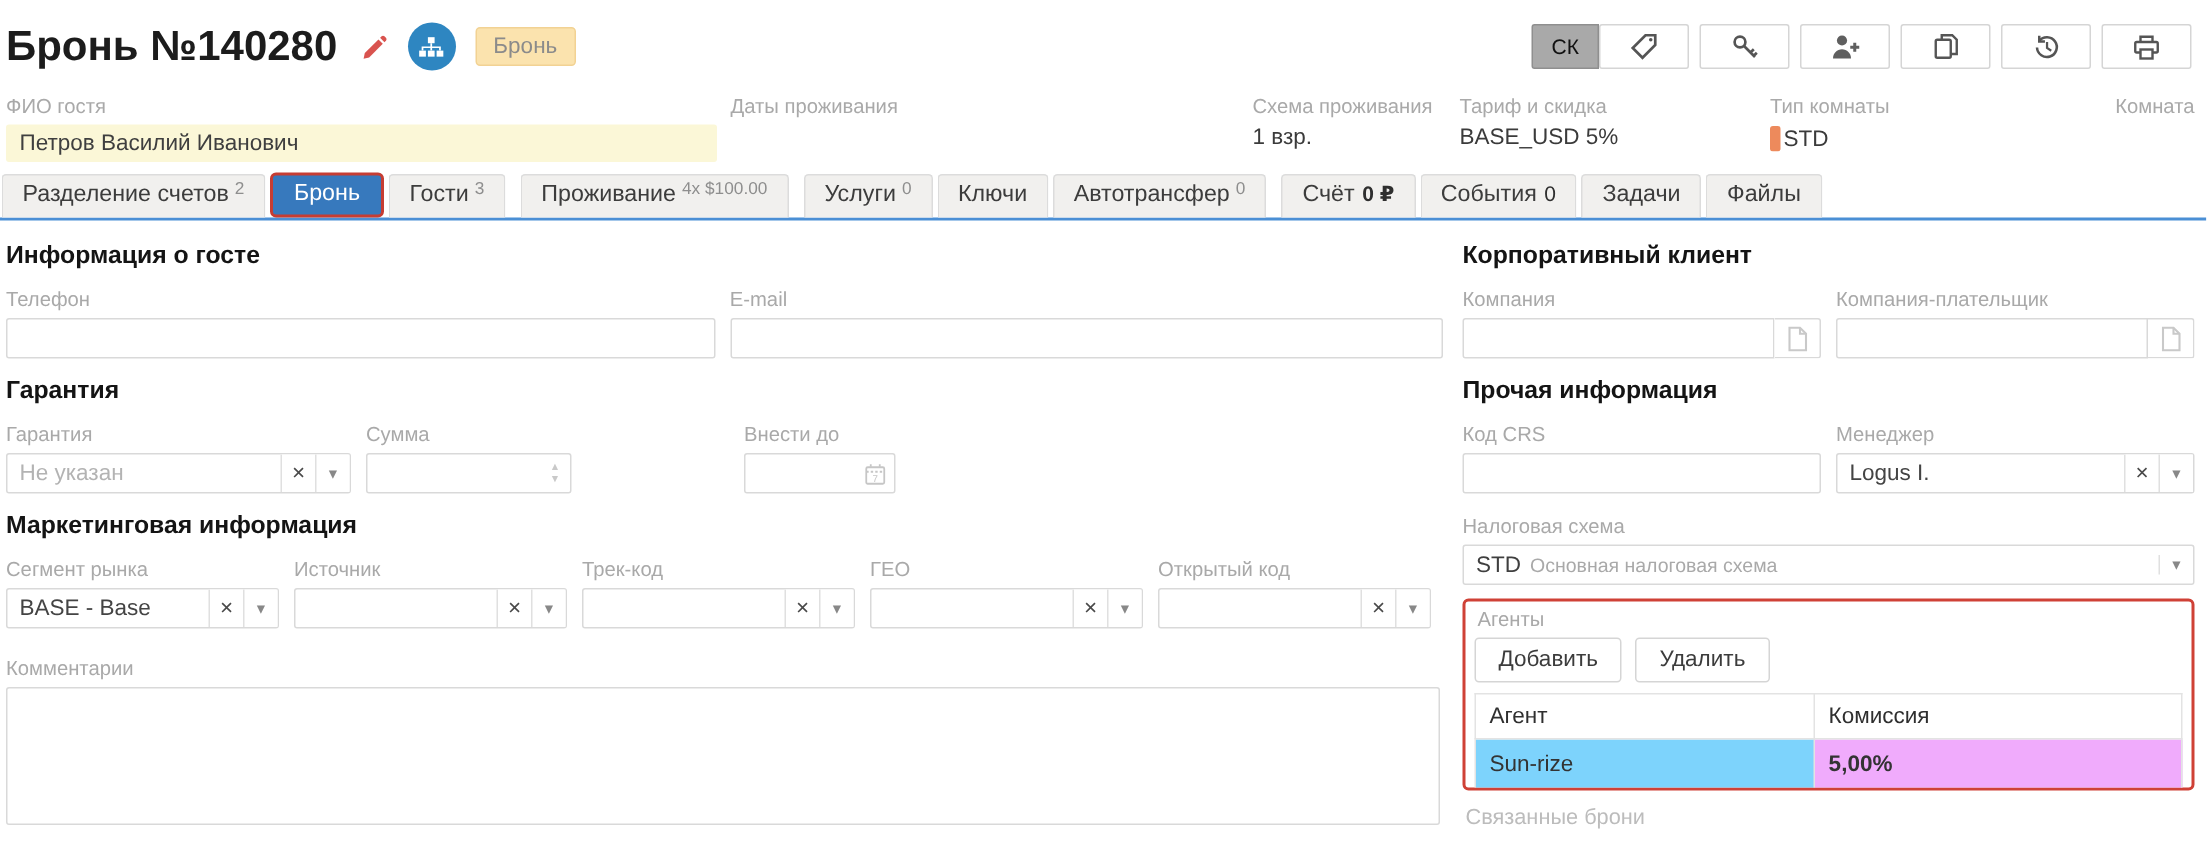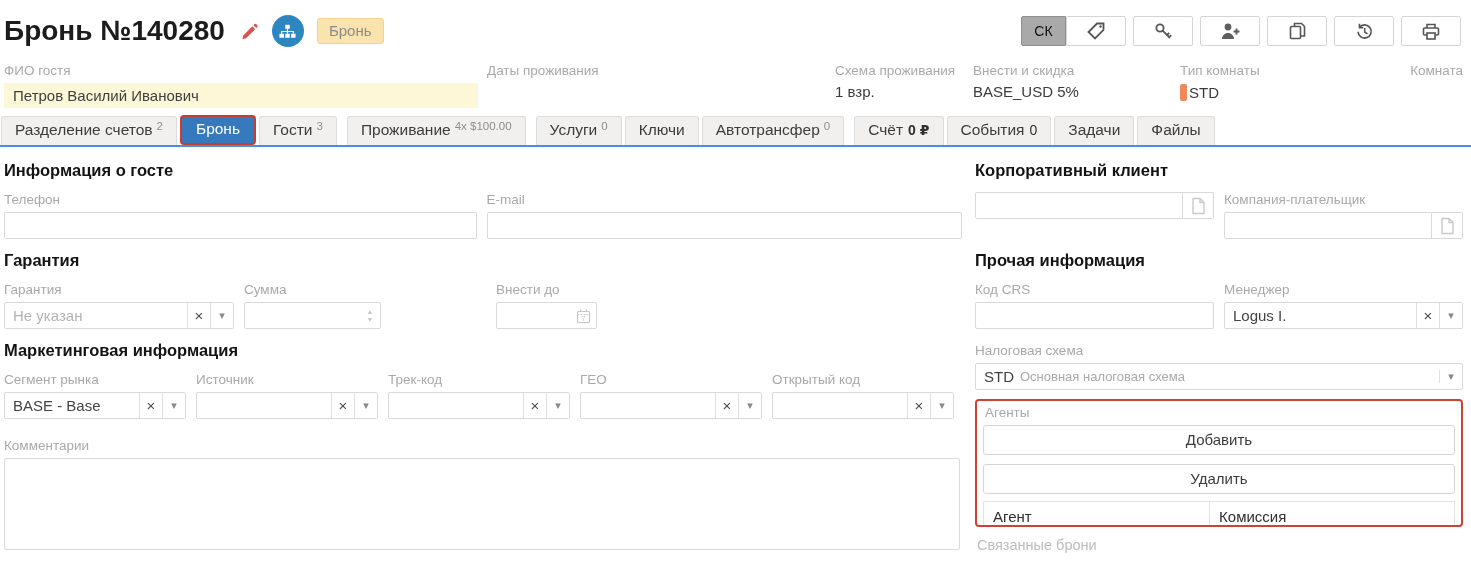--- a/index.html
+++ b/index.html
@@ -78,21 +78,21 @@
   .w-mgr { width:239px; }
 
   .tax-label { margin-top:14px; }
   .tax-select { display:flex; height:27px; border:1px solid #d9d9d9; border-radius:2px; align-items:center; background:#fff; cursor:pointer; }
   .tax-code { font-size:15px; color:#3f3f3f; margin-left:8px; }
   .tax-name { font-size:13px; color:#a9a9a9; margin-left:6px; flex:1; white-space:nowrap; overflow:hidden; }
 
   
   .agents { border:2px solid #cf4136; border-radius:4px; margin-top:9px; padding:2px 6px 0 6px; height:128px; overflow:hidden; }
   .aglabel { font-size:13.5px; color:#a9a9a9; margin:2px 0 5px 2px; }
-  .agbtns { display:flex; gap:9px; margin-bottom:7px;flex-direction:column; }
+  .agbtns { display:flex; gap:9px; margin-bottom:7px; }
   .agbtn { background:#fff; border:1px solid #d5d5d5; border-radius:3px; font-size:15px; color:#3c3c3c; padding:5px 15px 6px; cursor:pointer; font-family:inherit; }
   .agtable { width:100%; border-collapse:collapse; font-size:15px; }
   .agtable th { border:1px solid #e3e3e3; background:#fff; text-align:left; padding:6px 9px; font-weight:400; color:#2f2f2f; }
   .agtable td { border:1px solid #e3e3e3; padding:8px 9px; color:#333; }
   .td-agent { background:#7dd3fc; width:48%; }
   .td-comm { background:#f0abfc; width:52%;font-weight:bold; }
   .related { font-size:14.5px; color:#bcbcbc; margin-top:10px; padding-left:2px; }
 
   svg { display:block; }
 </style>
@@ -188,21 +188,21 @@
       <input class="fio-input" value="Петров Василий Иванович" style="">
     </div>
     <div class="sf-dates">
       <div class="slabel">Даты проживания</div>
     </div>
     <div class="sf-occ">
       <div class="slabel">Схема проживания</div>
       <div class="svalue">1 взр.</div>
     </div>
     <div class="sf-tariff">
-      <div class="slabel">Внести и скидка</div>
+      <div class="slabel">Тариф и скидка</div>
       <div class="svalue">BASE_USD 5%</div>
     </div>
     <div class="sf-rtype">
       <div class="slabel">Тип комнаты</div>
       <div class="svalue rtype-val">
         <span class="rt-chip"></span>
         <span>STD</span>
       </div>
     </div>
     <div class="sf-room">
@@ -348,20 +348,21 @@
 
       <div class="flabel comments-label">Комментарии</div>
       <textarea class="comments-area" style=""></textarea>
     </div>
 
     <div class="col-right">
 
       <h2 class="section first">Корпоративный клиент</h2>
       <div class="frow corp-row">
         <div class="fld">
+          <div class="flabel">Компания</div>
           <div class="withbtn">
             <input class="tinput w-corp" style="">
             <div class="docbtn">
               <span>
                 <svg width="16" height="18" viewBox="0 0 16 18">
                     <path d="M3 1.5h7l4 4v11H3z" fill="none" stroke="#c9c9c9" stroke-width="1.4"></path>
                     <path d="M10 1.5v4h4" fill="none" stroke="#c9c9c9" stroke-width="1.4"></path>
                   </svg>
               </span>
             </div>

